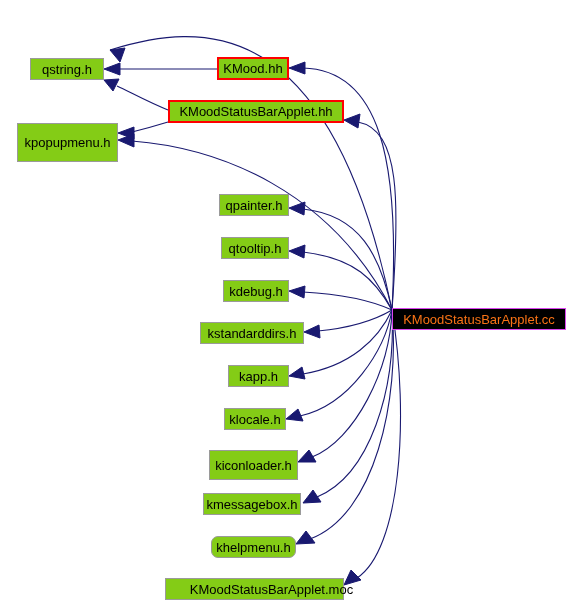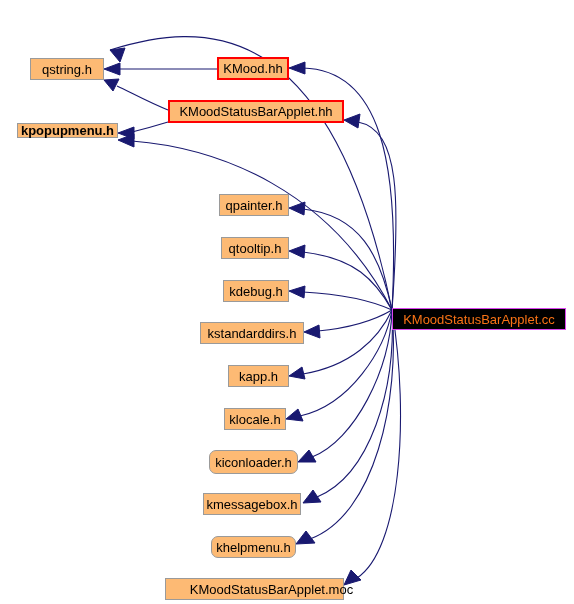--- a/index.html
+++ b/index.html
@@ -25,21 +25,21 @@
   .gnode {
     position: absolute;
     box-sizing: border-box;
     display: flex;
     align-items: center;
     justify-content: center;
     font-size: 13px;
     line-height: 1;
     white-space: nowrap;
     letter-spacing: 0px;
-    background: #fdba74;
+    background: #84cc16;
     border: 1px solid #9a9a9a;
     color: #000000;
   }
   .gnode.red {
     border: 2px solid #ff0000;
   }
   .gnode.root {
     background: #000000;
     border: 1px solid #d946ef;
     color: #f97316;
@@ -88,42 +88,42 @@
     </svg>
 <div class="gnode" style="left: 30px; top: 58px; width: 74px; height: 22px;">
       <span>qstring.h</span>
     </div>
     <div class="gnode red" style="left: 217px; top: 57px; width: 72px; height: 23px;">
       <span>KMood.hh</span>
     </div>
     <div class="gnode red" style="left: 168px; top: 100px; width: 176px; height: 23px;">
       <span>KMoodStatusBarApplet.hh</span>
     </div>
-    <div class="gnode" style="left: 17px; top: 123px; width: 101px; height: 15px; font-weight: bold;">
+    <div class="gnode" style="left: 17px; top: 123px; width: 101px; height: 39px;">
       <span>kpopupmenu.h</span>
     </div>
     <div class="gnode" style="left: 219px; top: 194px; width: 70px; height: 22px;">
       <span>qpainter.h</span>
     </div>
     <div class="gnode" style="left: 221px; top: 237px; width: 68px; height: 22px;">
       <span>qtooltip.h</span>
     </div>
     <div class="gnode" style="left: 223px; top: 280px; width: 66px; height: 22px; text-align: center;">
       <span>kdebug.h</span>
     </div>
     <div class="gnode" style="left: 200px; top: 322px; width: 104px; height: 22px;">
       <span>kstandarddirs.h</span>
     </div>
     <div class="gnode" style="left: 228px; top: 365px; width: 61px; height: 22px;">
       <span>kapp.h</span>
     </div>
     <div class="gnode" style="left: 224px; top: 408px; width: 62px; height: 22px;">
       <span>klocale.h</span>
     </div>
-    <div class="gnode" style="left: 209px; top: 450px; width: 89px; height: 24px; border-radius: 7px;">
+    <div class="gnode" style="left: 209px; top: 450px; width: 89px; height: 30px;">
       <span>kiconloader.h</span>
     </div>
     <div class="gnode" style="left: 203px; top: 493px; width: 98px; height: 22px; text-align: right;">
       <span>kmessagebox.h</span>
     </div>
     <div class="gnode" style="left: 211px; top: 536px; width: 85px; height: 22px; border-radius: 7px;">
       <span>khelpmenu.h</span>
     </div>
     <div class="gnode" style="left: 165px; top: 578px; width: 179px; height: 22px; padding-left: 34px;">
       <span>KMoodStatusBarApplet.moc</span>

